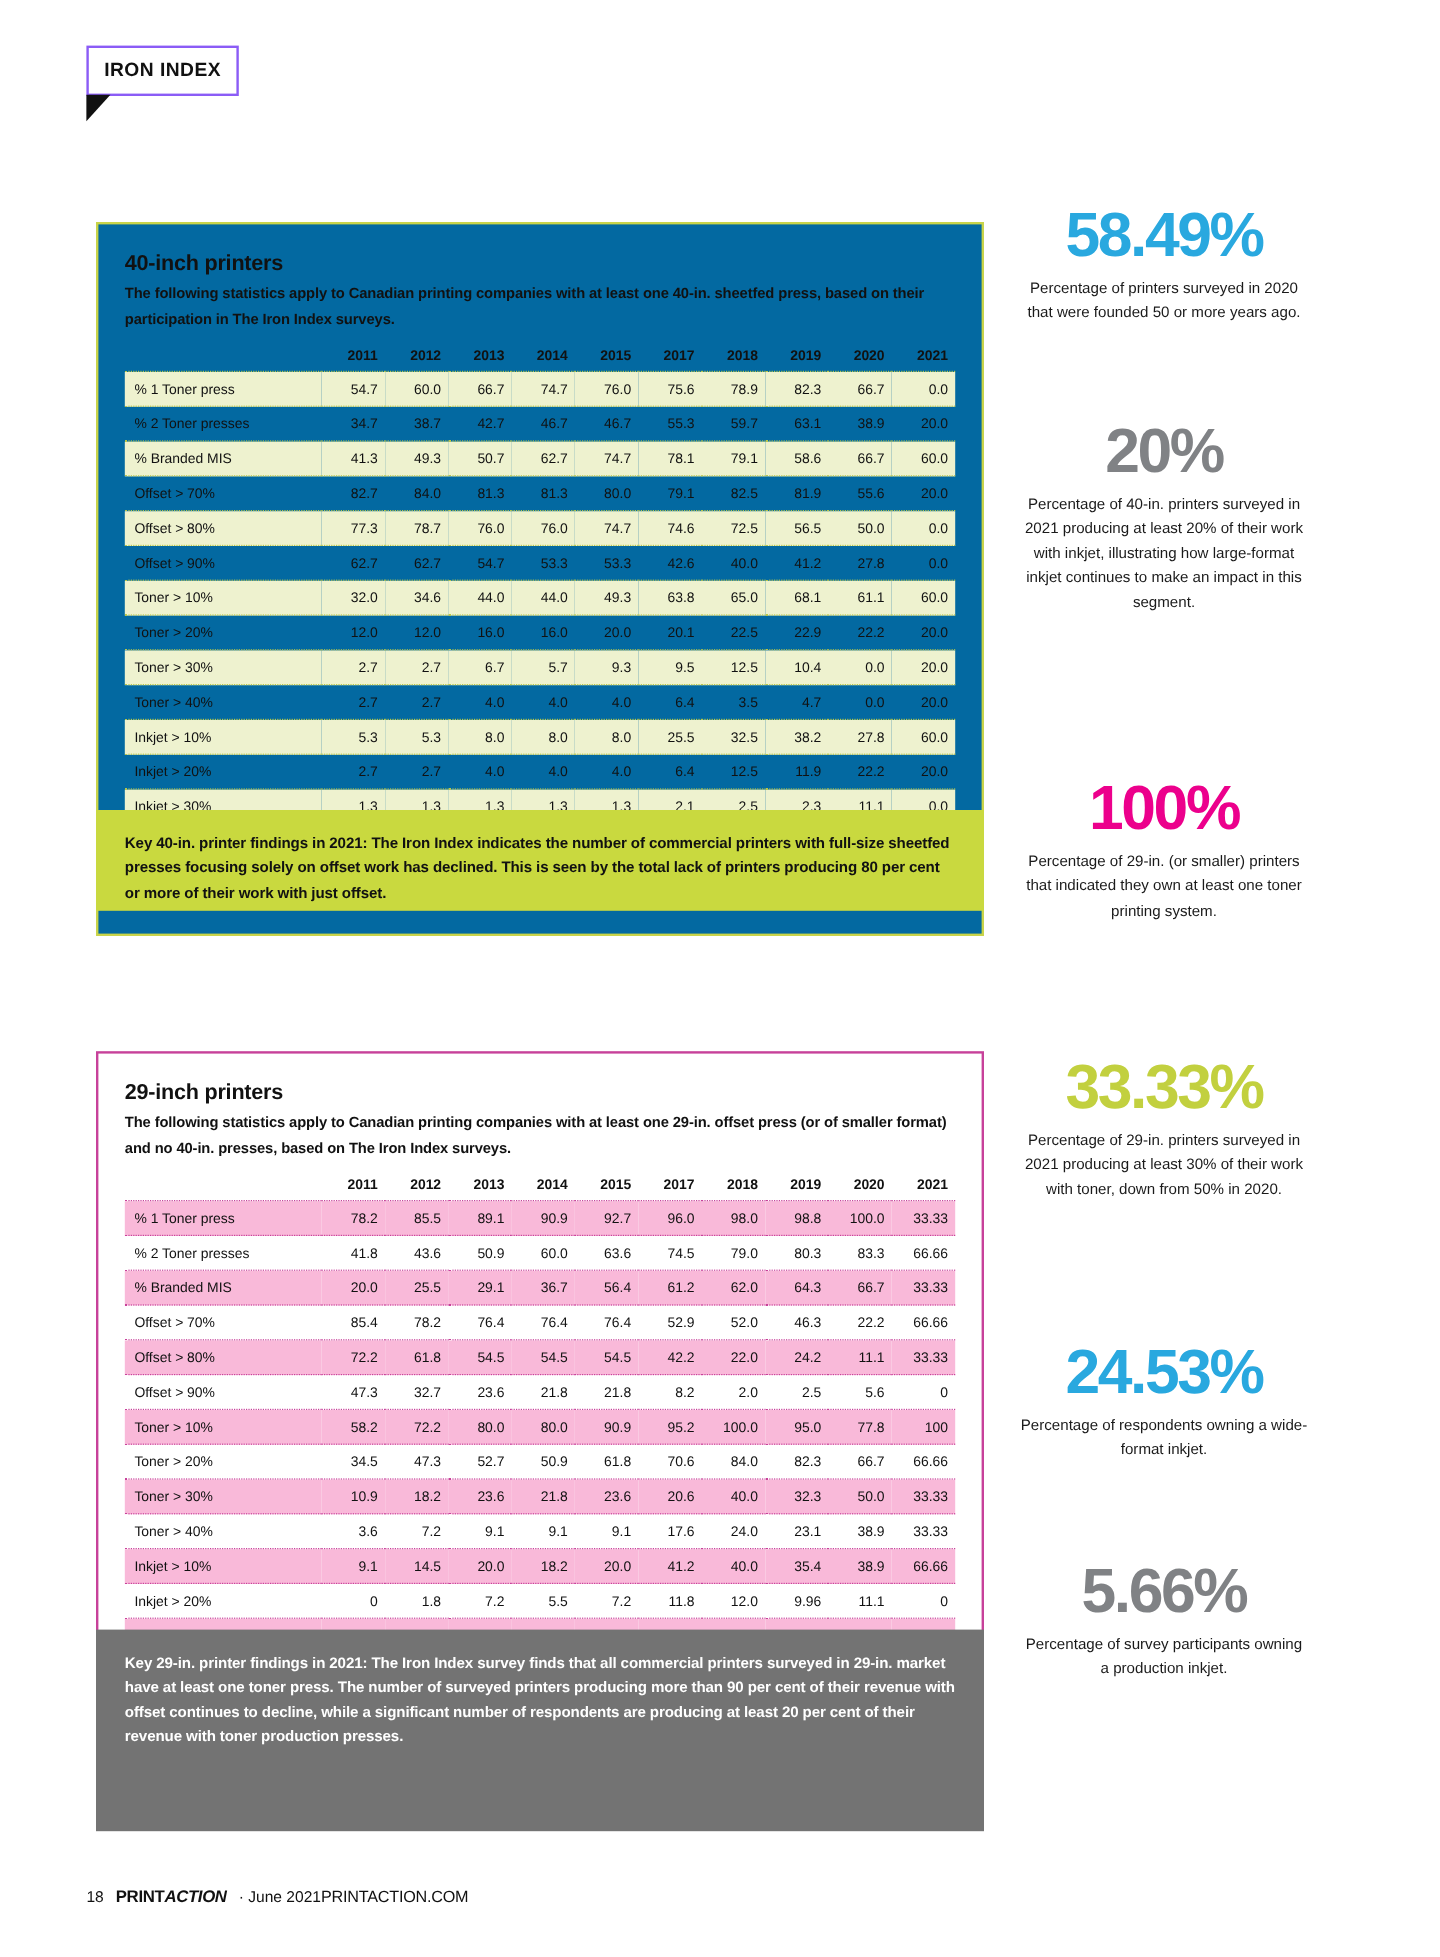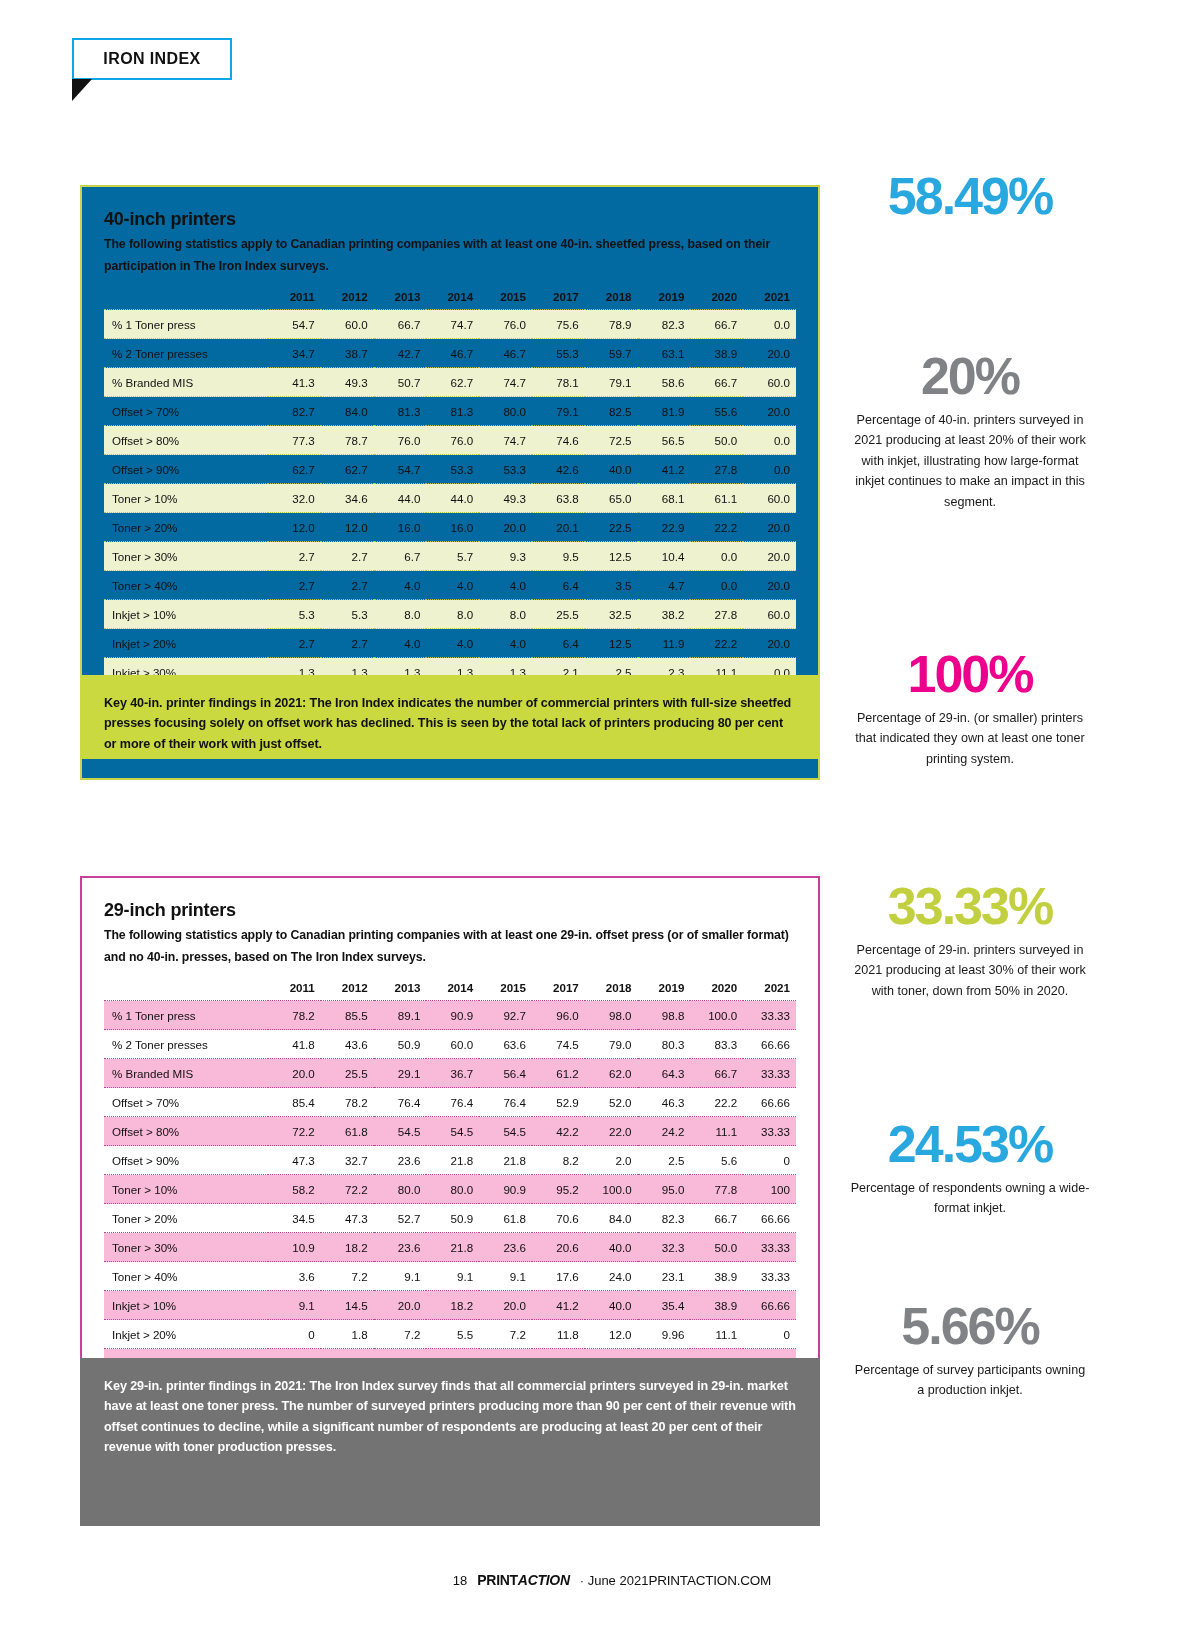--- a/index.html
+++ b/index.html
@@ -14,23 +14,23 @@
     font-family: "Liberation Sans", sans-serif;
     color: #111111;
     overflow: hidden;
   }
 
   
   .masthead {
     position: absolute;
     left: 72px;
     top: 38px;
-    width: 160px;
+    width: 127px;
     height: 42px;
-    border: 2px solid #0ea5e9;
+    border: 2px solid #8b5cf6;
     box-sizing: border-box;
     display: flex;
     align-items: center;
     justify-content: center;
   }
   .masthead-label {
     font-size: 16px;
     font-weight: bold;
     letter-spacing: 0.4px;
     color: #111111;
@@ -201,22 +201,21 @@
   .footer {
     position: absolute;
     left: 72px;
     right: 72px;
     top: 1566px;
     height: 28px;
     font-size: 13px;
     color: #111111;
     display: flex;
     align-items: center;
-    justify-content: center;
-    margin-left: 24px;
+    justify-content: flex-start;
   }
   .footer-left { display: flex; align-items: baseline; gap: 10px; }
   .page-no { font-size: 13px; }
   .brand { font-size: 14px; font-weight: bold; letter-spacing: -0.3px; }
   .brand i { font-style: italic; font-weight: bold; }
   .issue { font-size: 13px; }
   .site { font-size: 13.5px; letter-spacing: -0.2px; }
 </style>
 </head>
 <body>
@@ -619,20 +618,21 @@
     </table>
   </div>
 </div>
 
 <div class="keybar keybar-pink">
   <p>Key 29-in. printer findings in 2021: The Iron Index survey finds that all commercial printers surveyed in 29-in. market have at least one toner press. The number of surveyed printers producing more than 90 per cent of their revenue with offset continues to decline, while a significant number of respondents are producing at least 20 per cent of their revenue with toner production presses.</p>
 </div>
 
 <div class="side-stat s1">
   <p class="side-num c-blue">58.49%</p>
+  <p class="side-caption">Percentage of printers surveyed in 2020 that were founded 50 or more years ago.</p>
 </div>
 <div class="side-stat s2">
   <p class="side-num c-grey">20%</p>
   <p class="side-caption">Percentage of 40-in. printers surveyed in 2021 producing at least 20% of their work with inkjet, illustrating how large-format inkjet continues to make an impact in this segment.</p>
 </div>
 <div class="side-stat s3">
   <p class="side-num c-pink">100%</p>
   <p class="side-caption">Percentage of 29-in. (or smaller) printers that indicated they own at least one toner printing system.</p>
 </div>
 <div class="side-stat s4">

